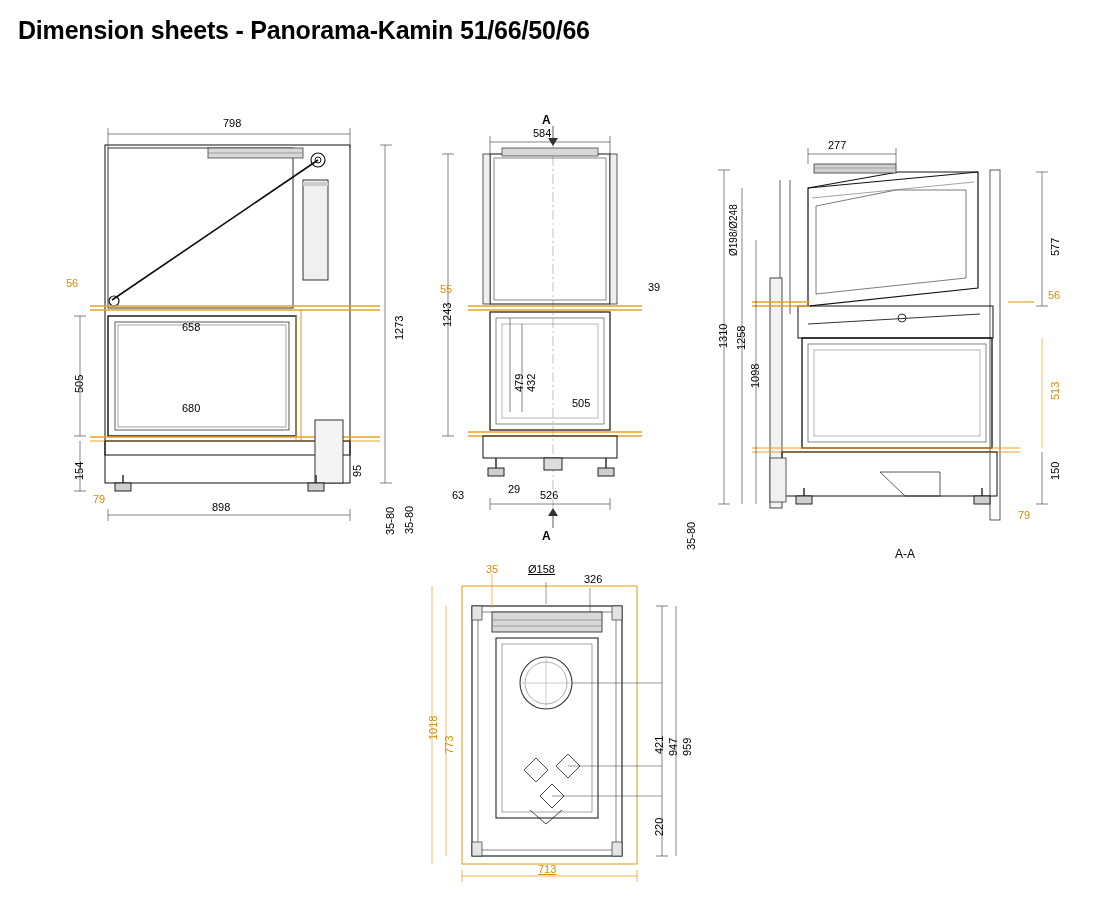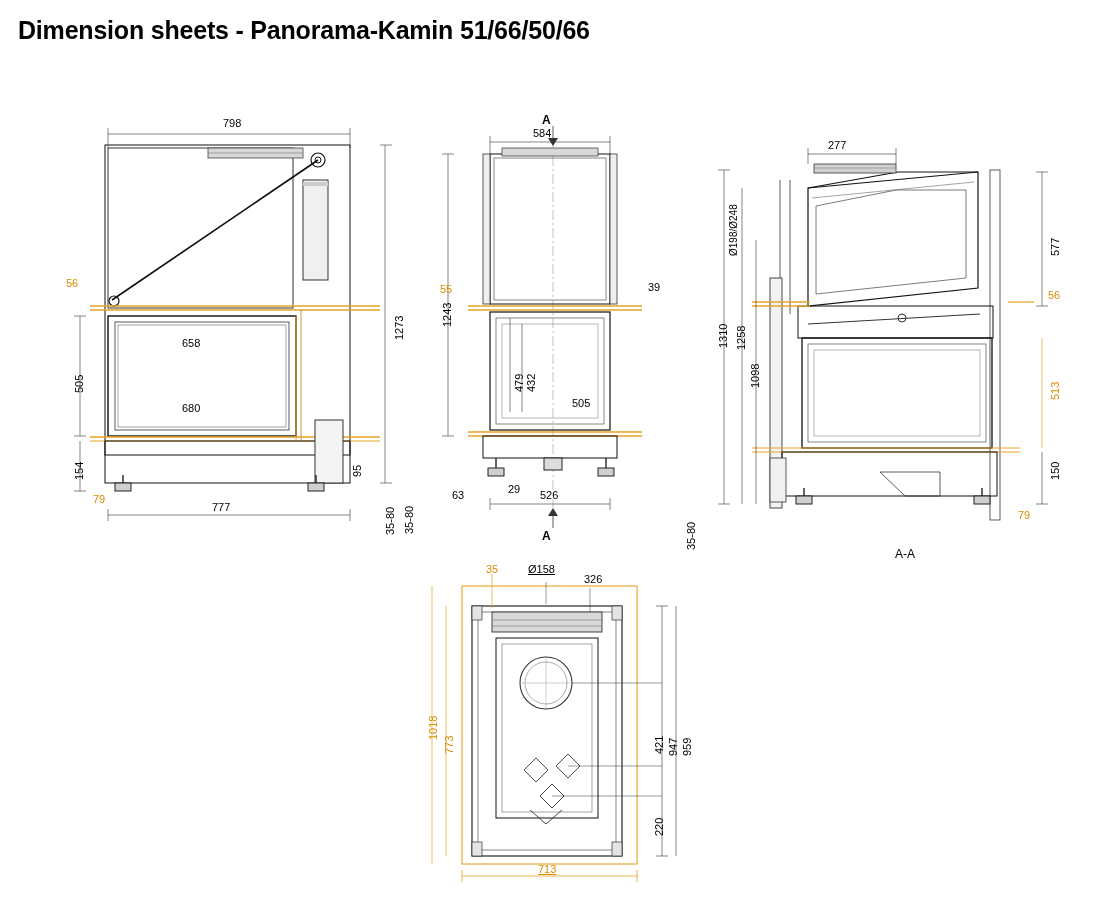--- a/index.html
+++ b/index.html
@@ -104,28 +104,28 @@
     <line x1="14" y1="316" x2="26" y2="316" stroke="#333" stroke-width="0.6"></line>
     <line x1="20" y1="321" x2="20" y2="371" stroke="#333" stroke-width="0.6"></line>
     <line x1="14" y1="371" x2="26" y2="371" stroke="#333" stroke-width="0.6"></line>
     <line x1="48" y1="395" x2="290" y2="395" stroke="#333" stroke-width="0.6"></line>
     <line x1="48" y1="389" x2="48" y2="401" stroke="#333" stroke-width="0.6"></line>
     <line x1="290" y1="389" x2="290" y2="401" stroke="#333" stroke-width="0.6"></line>
   </svg>
 
   <span class="dim" style="left:148px; top:-2px;margin-left:15px;">798</span>
   <span class="dim orange" style="left:6px; top:158px;">56</span>
-  <span class="dim" style="left:122px; top:218px;">658</span>
+  <span class="dim" style="left:122px; top:202px;">658</span>
   <span class="dim" style="left:122px; top:283px;">680</span>
   <span class="dim vert" style="left:334px; top:220px;">1273</span>
   <span class="dim vert" style="left:14px; top:273px;">505</span>
   <span class="dim vert" style="left:14px; top:360px;">154</span>
   <span class="dim vert" style="left:292px; top:357px;">95</span>
   <span class="dim orange" style="left:33px; top:374px;">79</span>
-  <span class="dim" style="left:152px; top:382px;">777</span>
+  <span class="dim" style="left:152px; top:382px;">898</span>
   <span class="dim vert" style="left:325px; top:415px;">35-80</span>
 </div>
 
 <div class="view" style="left:420px; top:112px; width:270px; height:440px;">
   <svg width="270" height="440">
 
     <line x1="133" y1="26" x2="133" y2="400" stroke="#999" stroke-width="0.6" stroke-dasharray="10 3 2 3"></line>
 
     <rect x="70" y="42" width="120" height="150" fill="none" stroke="#111" stroke-width="1"></rect>
     <rect x="74" y="46" width="112" height="142" fill="none" stroke="#555" stroke-width="0.7"></rect>

